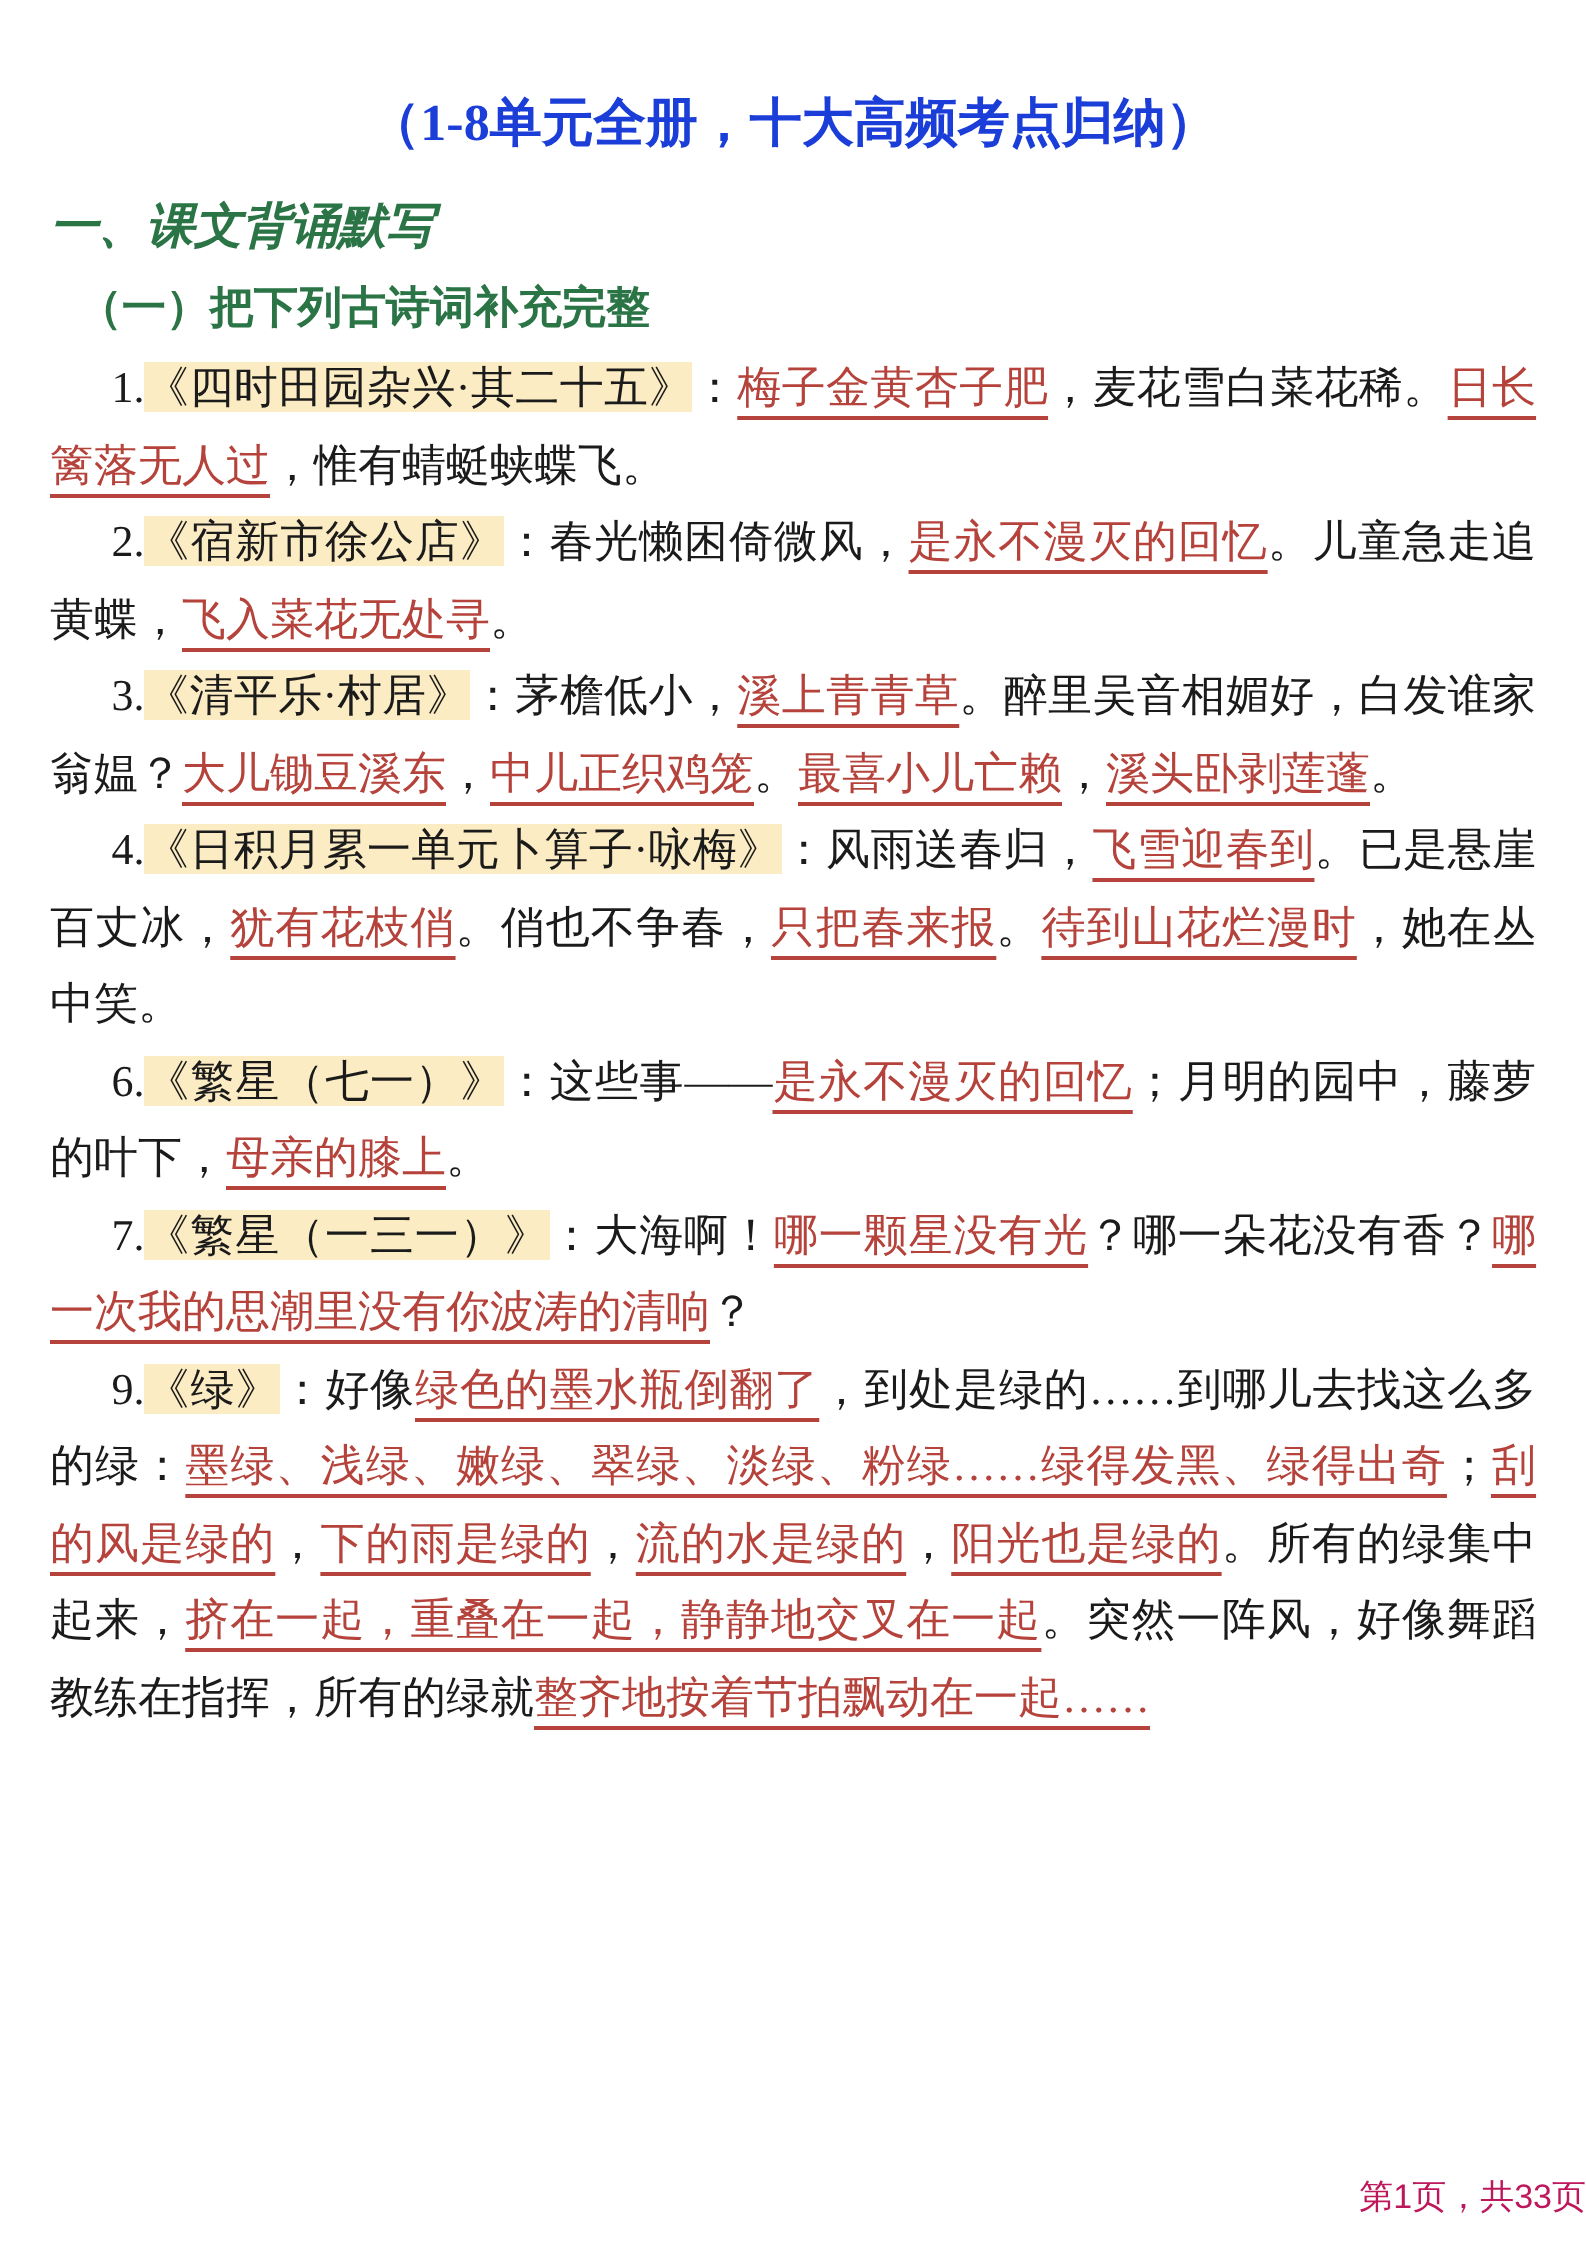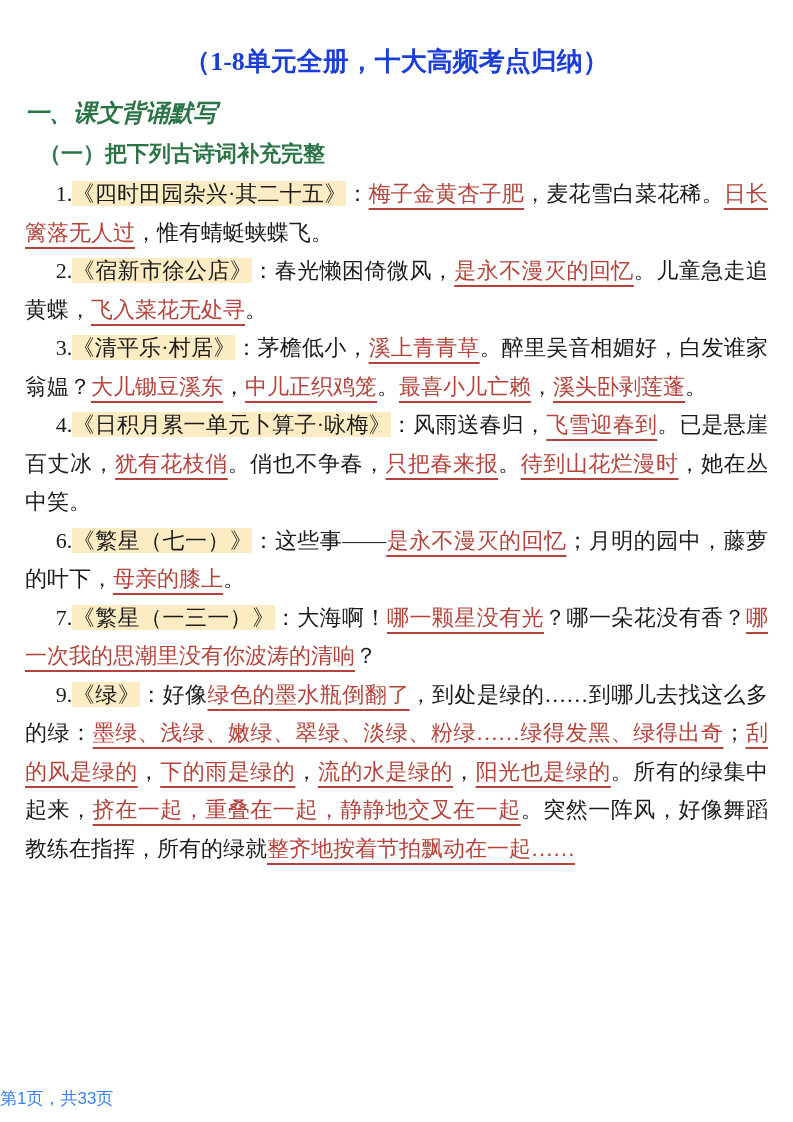--- a/index.html
+++ b/index.html
@@ -58,24 +58,24 @@
     text-decoration-thickness:1.5px;
     text-underline-offset:7px;
   }
   .seg-hl{
     background:var(--highlight_yellow,#fcecc3);
   }
   .footer{
     position:absolute;
     left:0;bottom:12px;
     width:100%;
-    text-align:left;
+    text-align:right;
     font-family:"Liberation Sans", sans-serif;
     font-size:17px;
-    color:#3b82f6;
+    color:#be185d;
   }
 </style>
 </head>
 <body>
 
 <div class="page">
   <div class="doc">
 
 
     <div class="subtitle">（1-8单元全册，十大高频考点归纳）</div>

